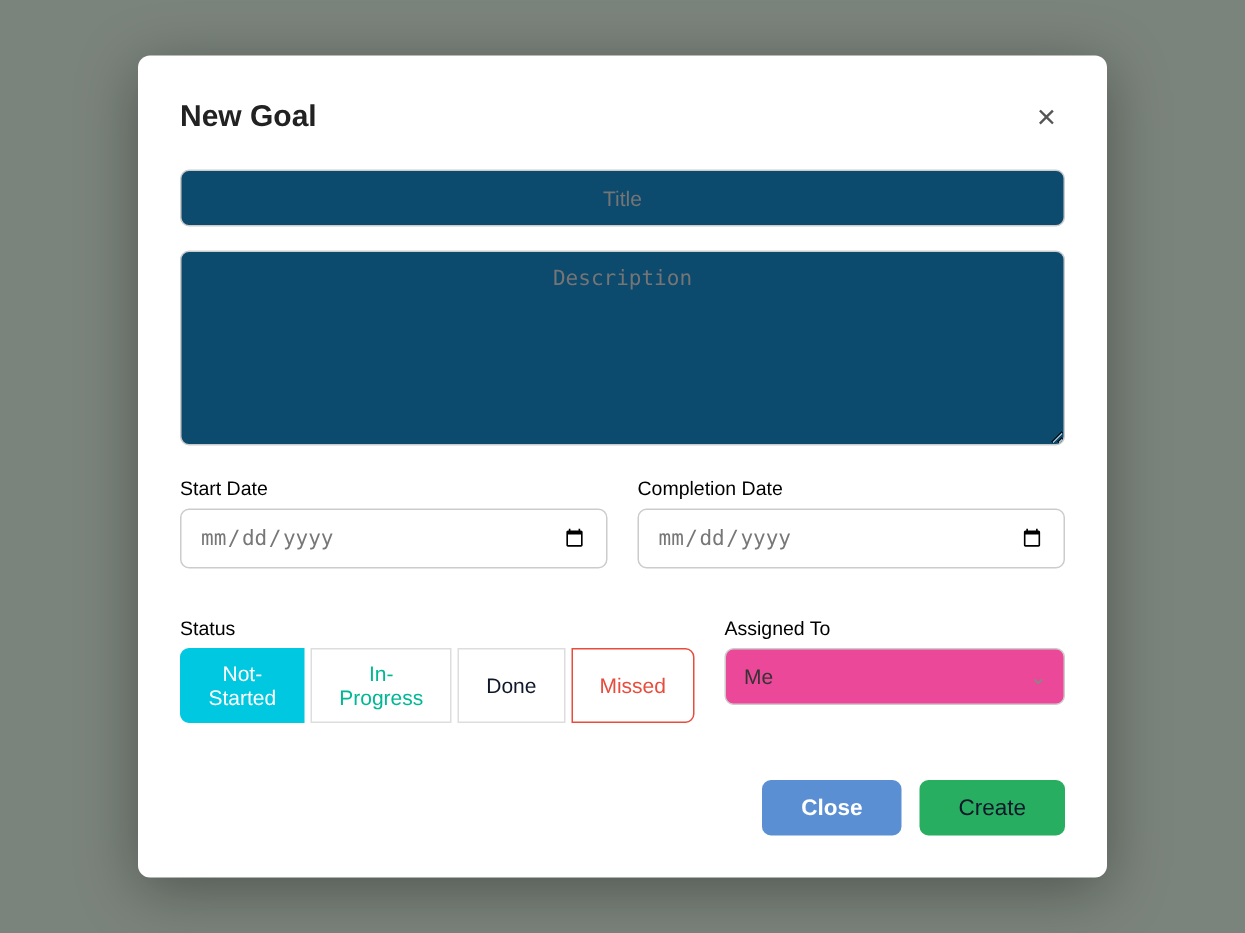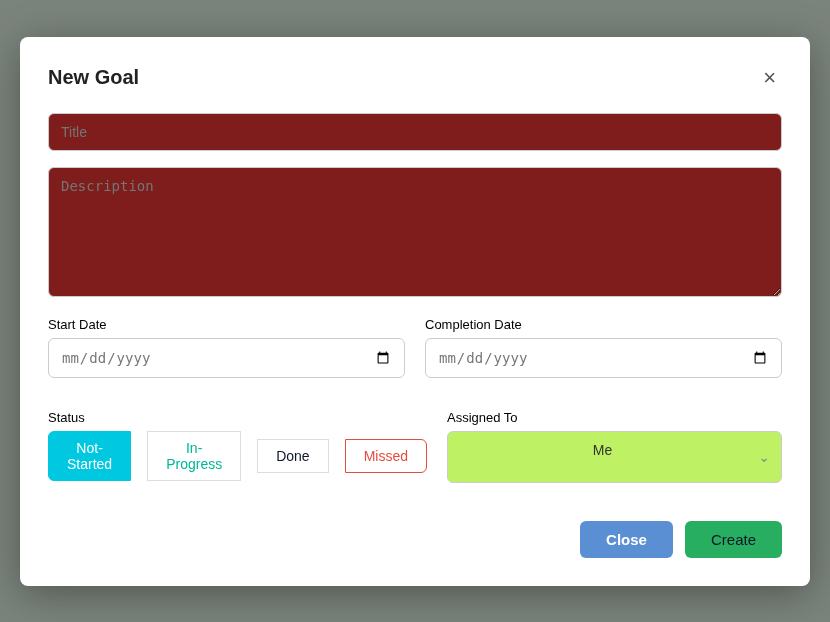--- a/index.html
+++ b/index.html
@@ -31,21 +31,21 @@
       background: rgba(80,80,80,0.55);
       z-index: 1;
       display: flex;
       align-items: center;
       justify-content: center;
     }
 
     .modal {
       background: #fff;
       border-radius: 8px;
-      width: 790px;
+      width: 646px;
       padding: 28px 28px 28px 28px;
       position: relative;
       z-index: 2;
       box-shadow: 0 8px 40px rgba(0,0,0,0.35);
     }
 
     .modal-header {
       display: flex;
       align-items: center;
       justify-content: space-between;
@@ -80,21 +80,22 @@
     }
 
     .text-input {
       width: 100%;
       border: 1px solid #ccc;
       border-radius: 6px;
       padding: 10px 12px;
       font-size: 14px;
       color: #999;
       outline: none;
-      background: #7f1d1d;
+      background: #0c4a6e;
+      text-align: center;
     }
 
     textarea.text-input {
       height: 130px;
       resize: vertical;
     }
 
     .two-col {
       display: grid;
       grid-template-columns: 1fr 1fr;
@@ -108,23 +109,22 @@
       border-radius: 6px;
       padding: 10px 12px;
       font-size: 14px;
       color: #777;
       outline: none;
       background: #fff;
     }
 
     .status-row {
       display: flex;
-      gap: 16px;
+      gap: 4px;
       margin-top: 6px;
-      align-items: center;
     }
 
     .status-btn {
       border: 1px solid #ddd;
       background: #fff;
       padding: 8px 18px;
       font-size: 14px;
       cursor: pointer;
       color: #555;
       first-child { border-radius: 6px 0 0 6px; }
@@ -161,28 +161,27 @@
     }
 
     .select-wrapper {
       position: relative;
     }
 
     .select-input {
       width: 100%;
       border: 1px solid #ccc;
       border-radius: 6px;
-      padding: 10px 36px 24px 12px;
+      padding: 10px 36px 10px 12px;
       font-size: 14px;
       color: #333;
-      background: #bef264;
+      background: #ec4899;
       appearance: none;
       outline: none;
       cursor: pointer;
-      text-align: center;
     }
 
     .select-arrow {
       position: absolute;
       right: 12px;
       top: 50%;
       transform: translateY(-50%);
       pointer-events: none;
       color: #888;
       font-size: 14px;

